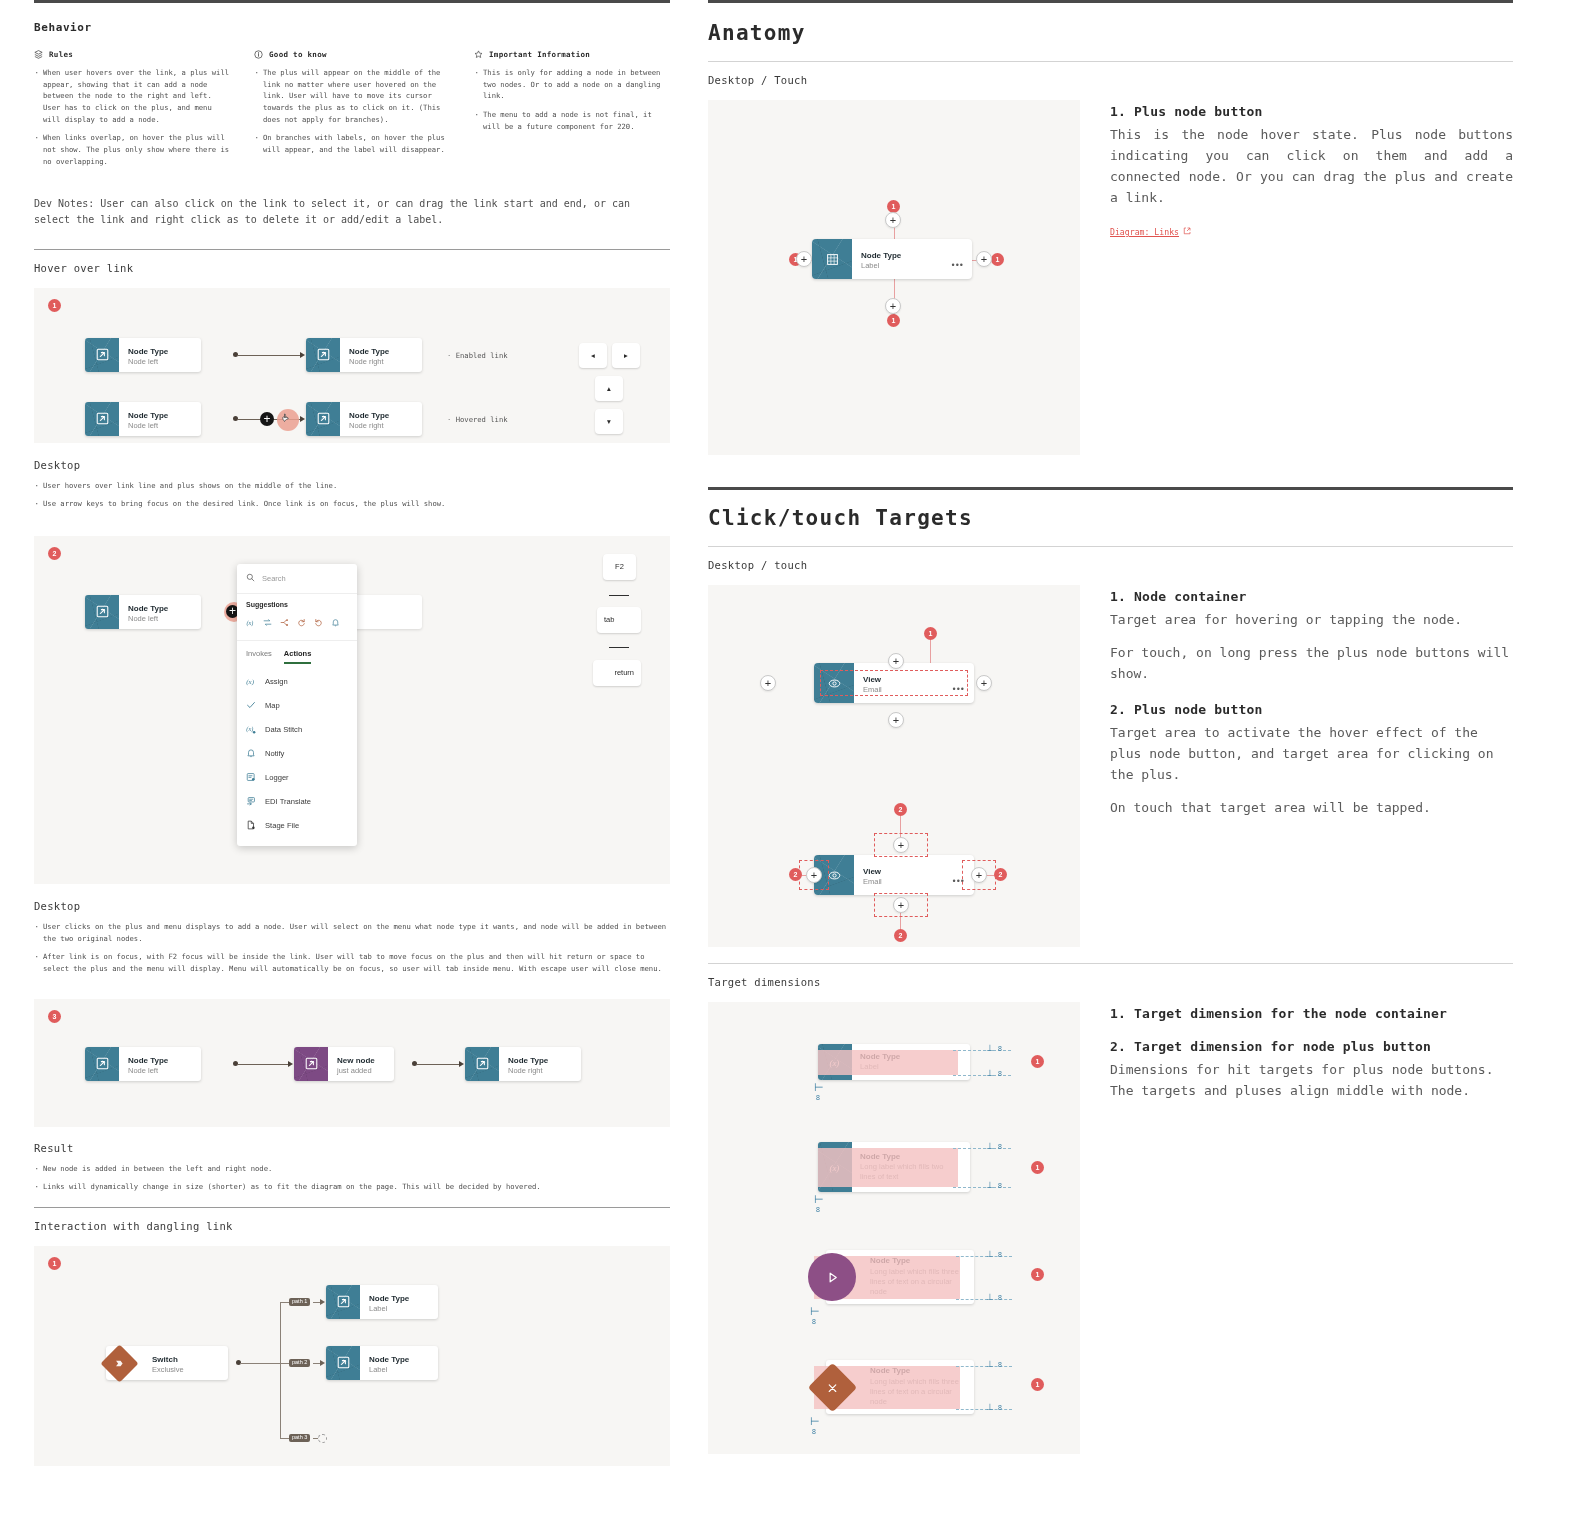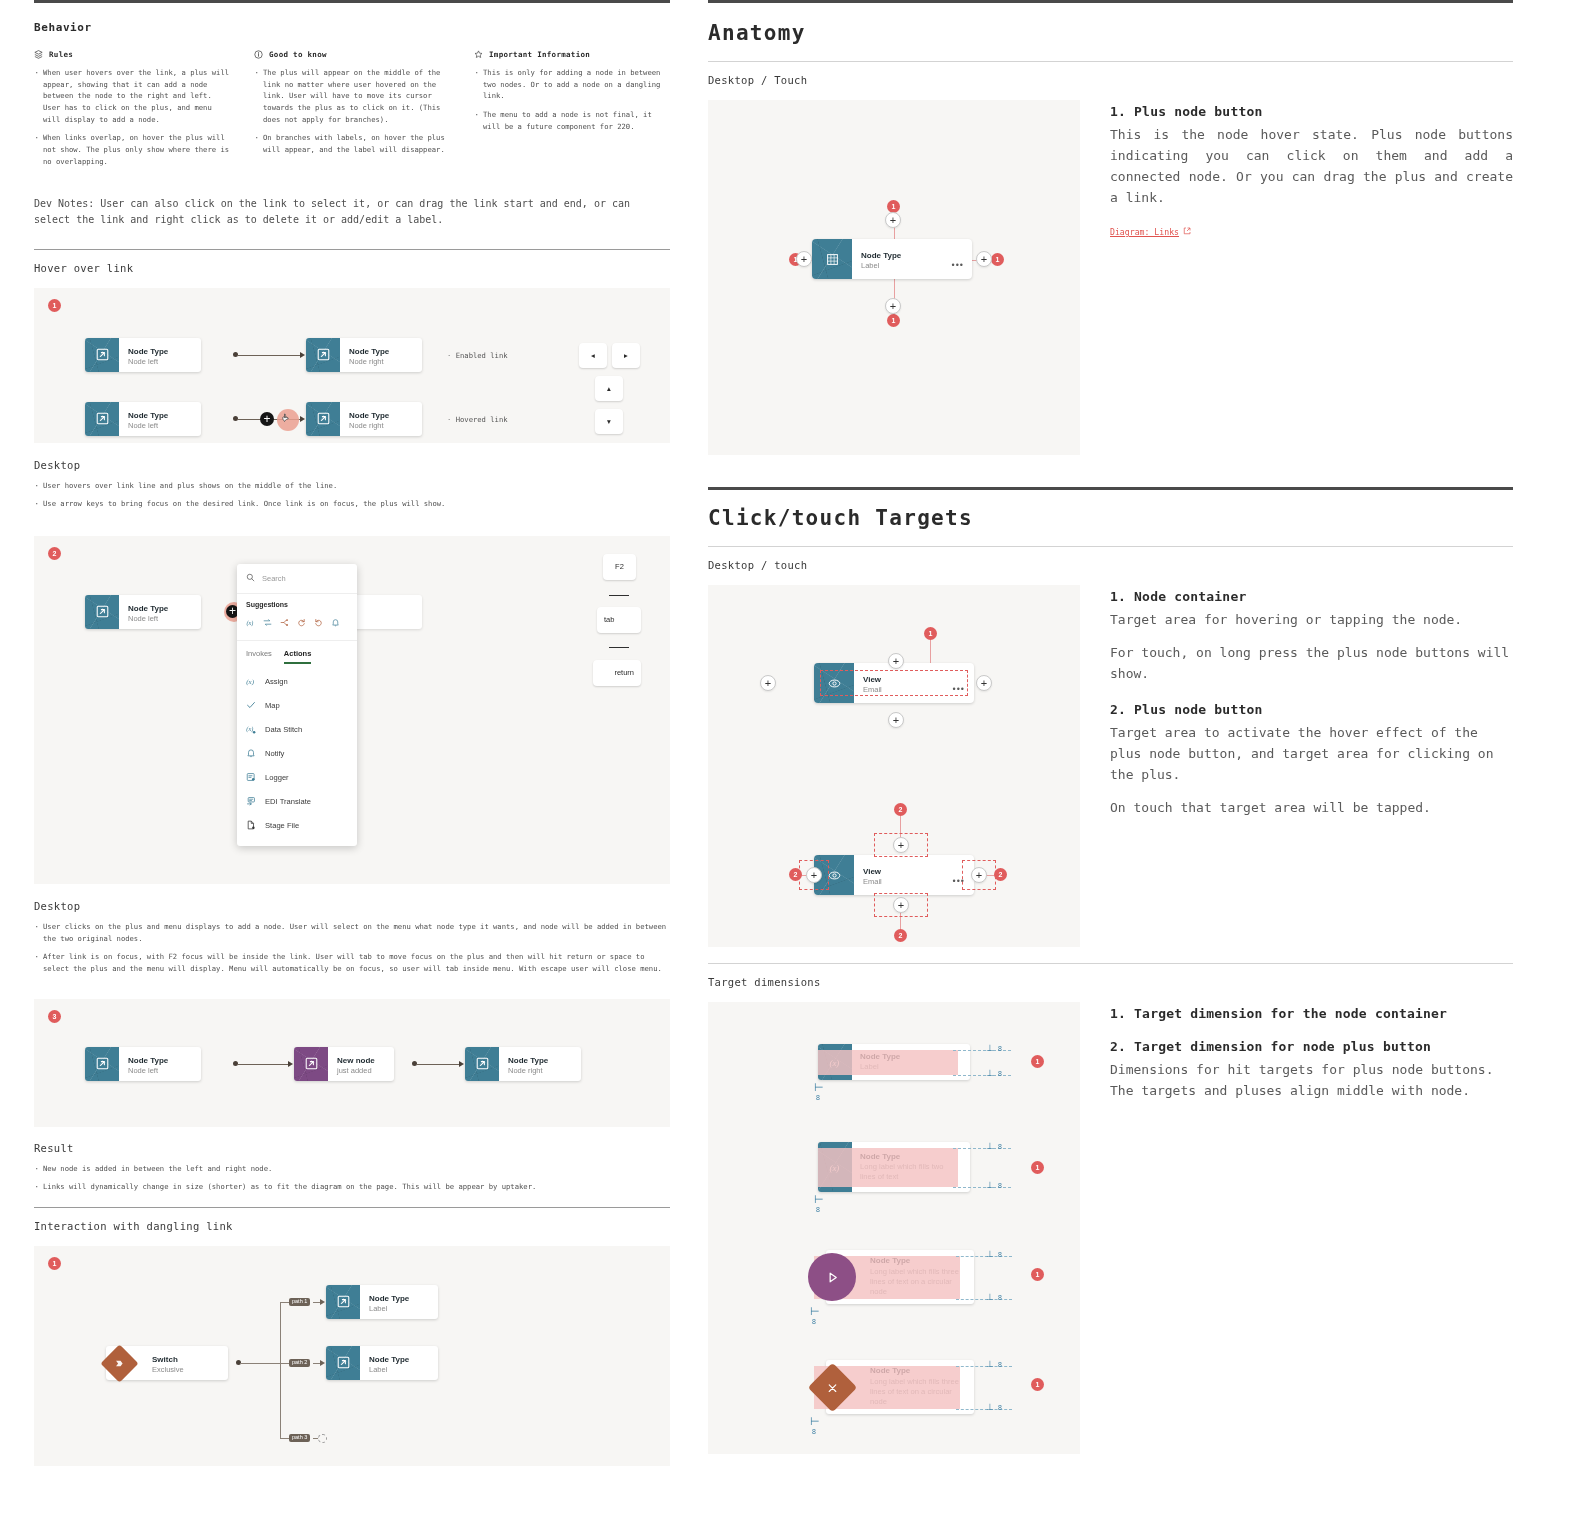--- a/index.html
+++ b/index.html
@@ -488,21 +488,21 @@
         <div class="txt">
           <div class="t1">Node Type</div>
           <div class="t2">Node right</div>
         </div>
       </div>
     </div>
 
     <div class="subhead" style="margin-top:15px; margin-bottom:9px">Result</div>
     <ul class="bl">
       <li>New node is added in between the left and right node.</li>
-      <li>Links will dynamically change in size (shorter) as to fit the diagram on the page. This will be appear by uptaker.</li>
+      <li>Links will dynamically change in size (shorter) as to fit the diagram on the page. This will be decided by hovered.</li>
     </ul>
 
     <div class="rule dark" style="margin-top:14px"></div>
     <div class="subhead">Interaction with dangling link</div>
 
     <div class="canvas" style="height:220px">
       <div class="badge" style="left:14px; top:11px">1</div>
 
       <div class="node" style="left:72px; top:100px; width:122px; overflow:visible; background:#fff">
         <div style="width:34px;flex:none;position:relative">

